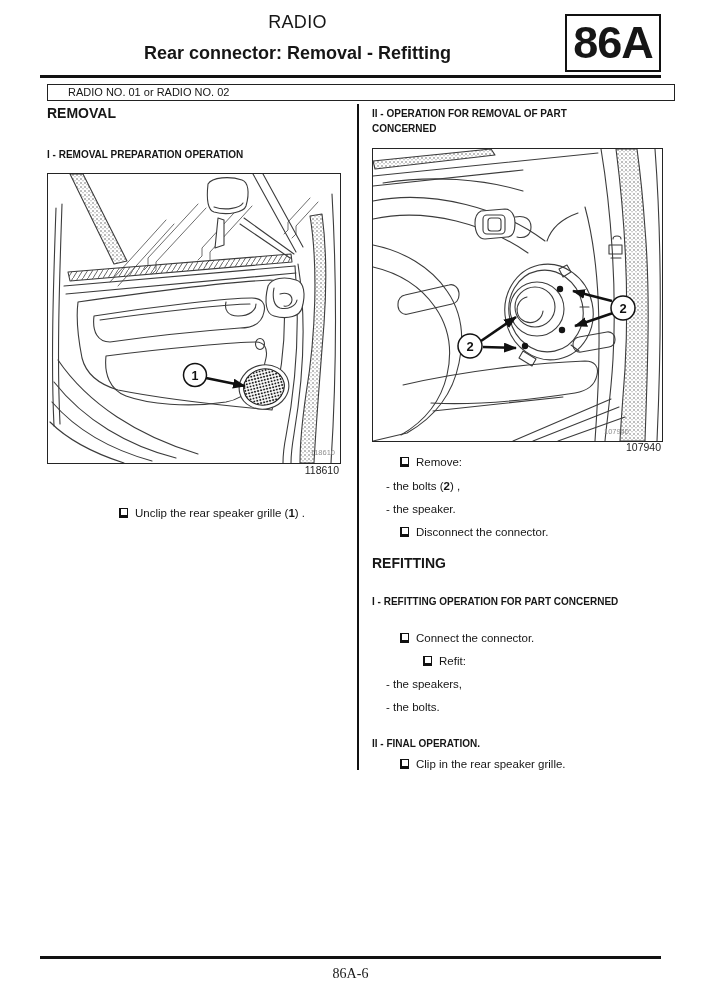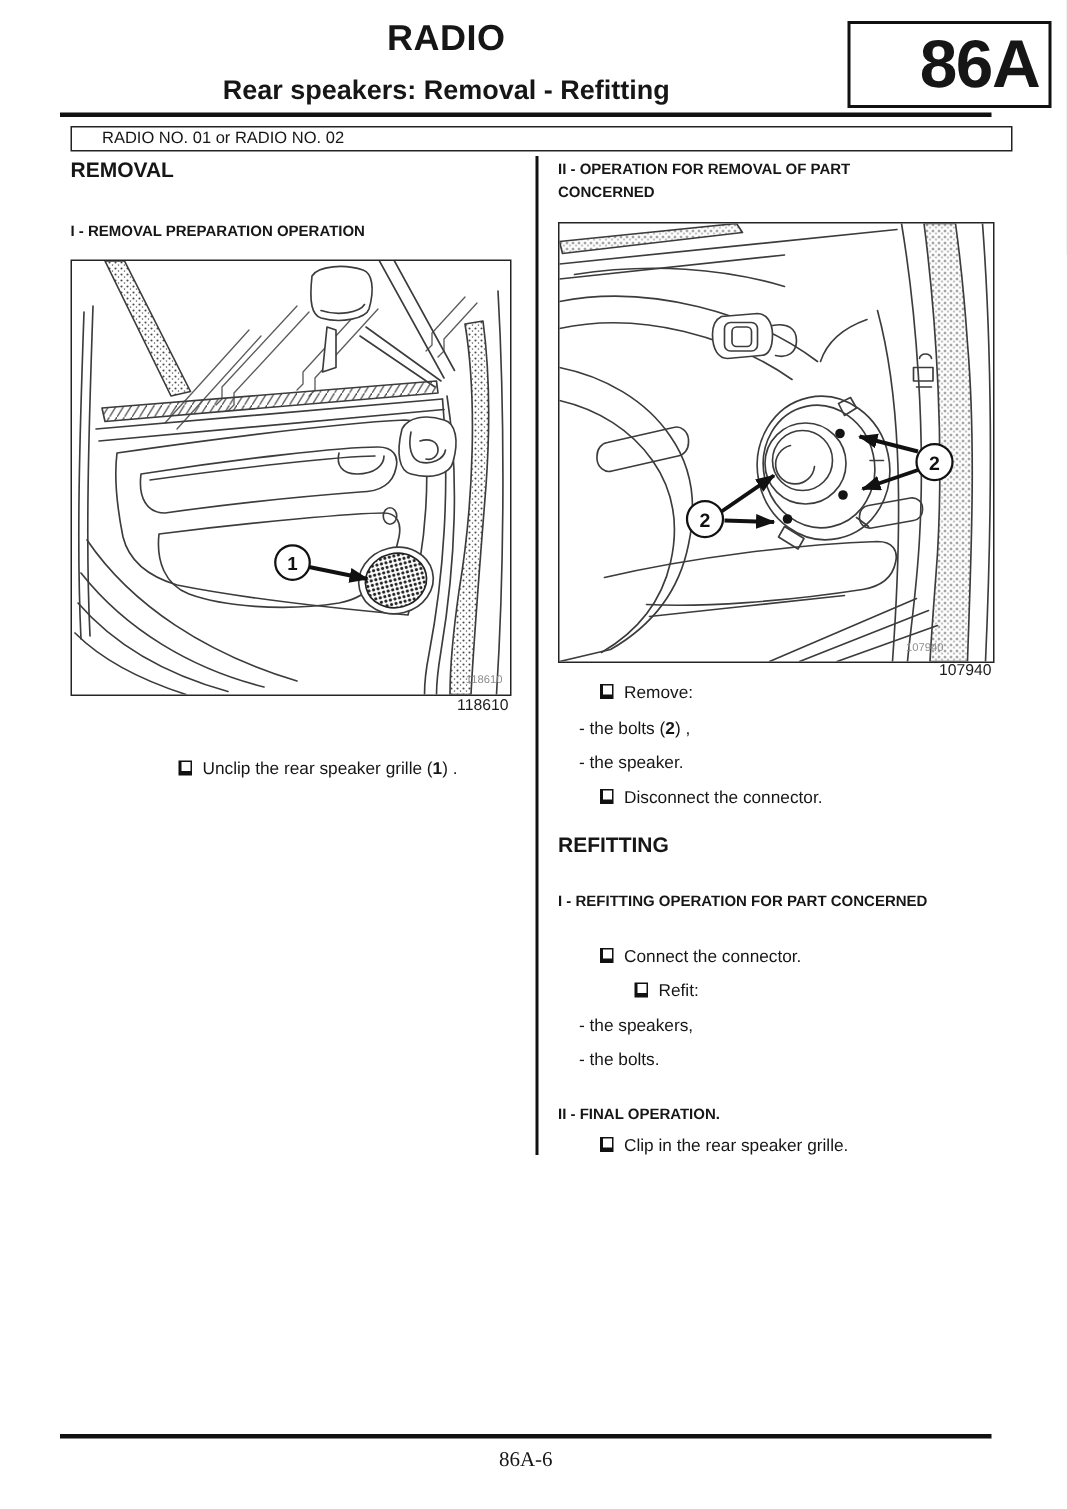--- a/index.html
+++ b/index.html
@@ -6,26 +6,26 @@
   .page {
     position:relative; width:711px; height:1006px; margin:0 auto;
     background:#ffffff; overflow:hidden;
     font-family:"Liberation Sans","DejaVu Sans",sans-serif;
     color:#161616;
   }
   .abs { position:absolute; }
 
   
   .title-block { left:40px; top:12px; width:515px; text-align:center; }
-  .title-main { font-size:24px; font-weight:bold; letter-spacing:.3px; }
+  .title-main { font-size:18px; font-weight:normal; letter-spacing:.3px; }
   .title-sub  { font-size:18px; font-weight:bold; margin-top:10px; }
   .code-box {
     left:565px; top:14px; width:92px; height:54px;
     border:2px solid #111; text-align:center;
-    font-size:45px; font-weight:bold; line-height:53px; letter-spacing:-1px;padding-left:40px;
+    font-size:45px; font-weight:bold; line-height:53px; letter-spacing:-1px;
   }
   .head-rule { left:40px; top:75px; width:621px; height:3px; background:#111; }
   .applicability-box {
     left:47px; top:84px; width:606px; height:15px;
     border:1px solid #222; font-size:11px; line-height:15px; padding-left:20px;
   }
 
   
   .col-divider { left:357px; top:104px; width:1.5px; height:666px; background:#111; }
   .h-big   { font-size:14px; font-weight:bold; }
@@ -47,21 +47,21 @@
     font-family:"Liberation Serif","DejaVu Serif",serif; font-size:14px;
   }
 </style>
 </head>
 <body>
 
 <div class="page">
 
   <div class="abs title-block">
     <div class="title-main">RADIO</div>
-    <div class="title-sub">Rear speakers: Removal - Refitting</div>
+    <div class="title-sub">Rear connector: Removal - Refitting</div>
   </div>
   <div class="abs code-box">86A</div>
   <div class="abs head-rule"></div>
   <div class="abs applicability-box">RADIO NO. 01 or RADIO NO. 02</div>
 
   <div class="abs col-divider"></div>
 
   <div class="abs h-big" style="left:47px; top:105px;">REMOVAL</div>
   <div class="abs h-small" style="left:47px; top:147px;">I - REMOVAL PREPARATION OPERATION</div>
 

